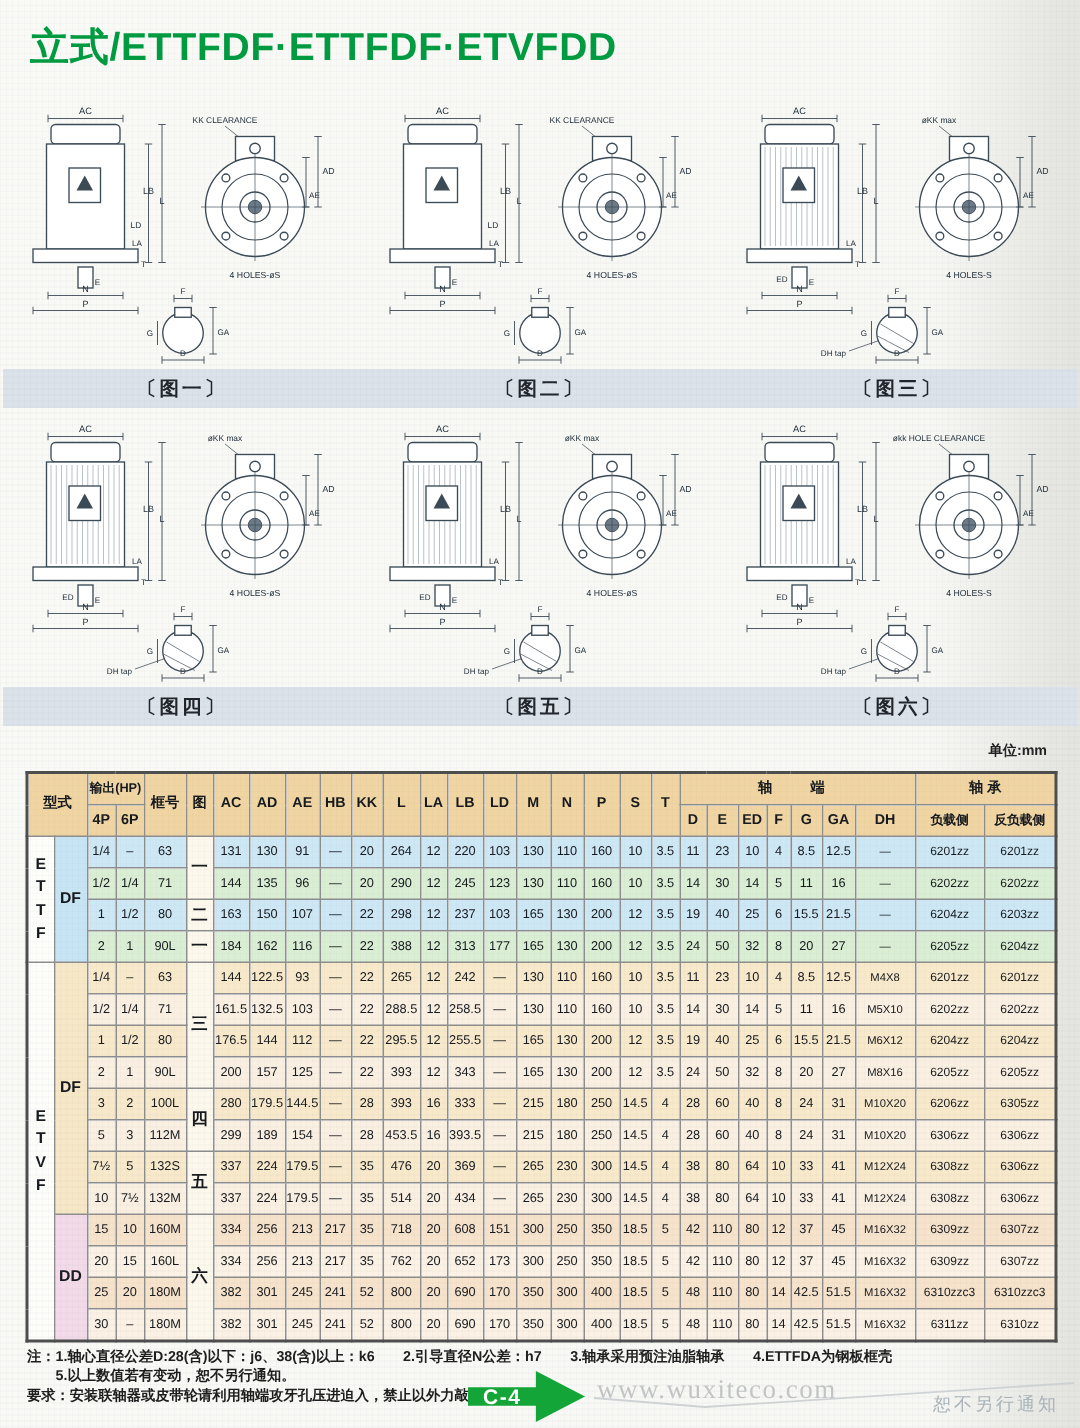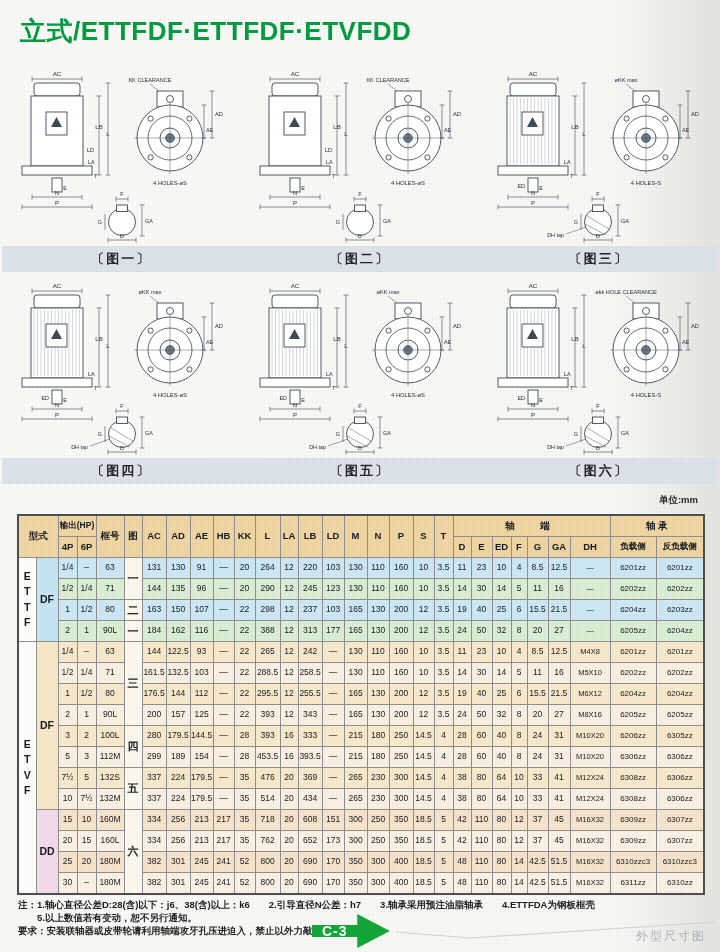--- a/index.html
+++ b/index.html
@@ -1118,17 +1118,18 @@
     <div>注：1.轴心直径公差D:28(含)以下：j6、38(含)以上：k6　　2.引导直径N公差：h7　　3.轴承采用预注油脂轴承　　4.ETTFDA为钢板框壳</div>
     <div>　　5.以上数值若有变动，恕不另行通知。</div>
     <div>要求：安装联轴器或皮带轮请利用轴端攻牙孔压进迫入，禁止以外力敲打轴端安装</div>
   </div>
 
   <div class="footer">
     <svg class="swoosh" viewBox="0 0 720 46">
       <polyline points="396,26 470,32 716,16" fill="none" stroke="#cfd2d4" stroke-width="1.2"></polyline>
     </svg>
     <div class="arrow" style="background: rgb(19, 165, 56);">
-      <span>C-3</span>
+      <span>C-4</span>
     </div>
-    <div class="brand">外型尺寸图</div>
+    <div class="site">www.wuxiteco.com</div>
+    <div class="brand">恕不另行通知</div>
   </div>
 </div>
 
 </body></html>

